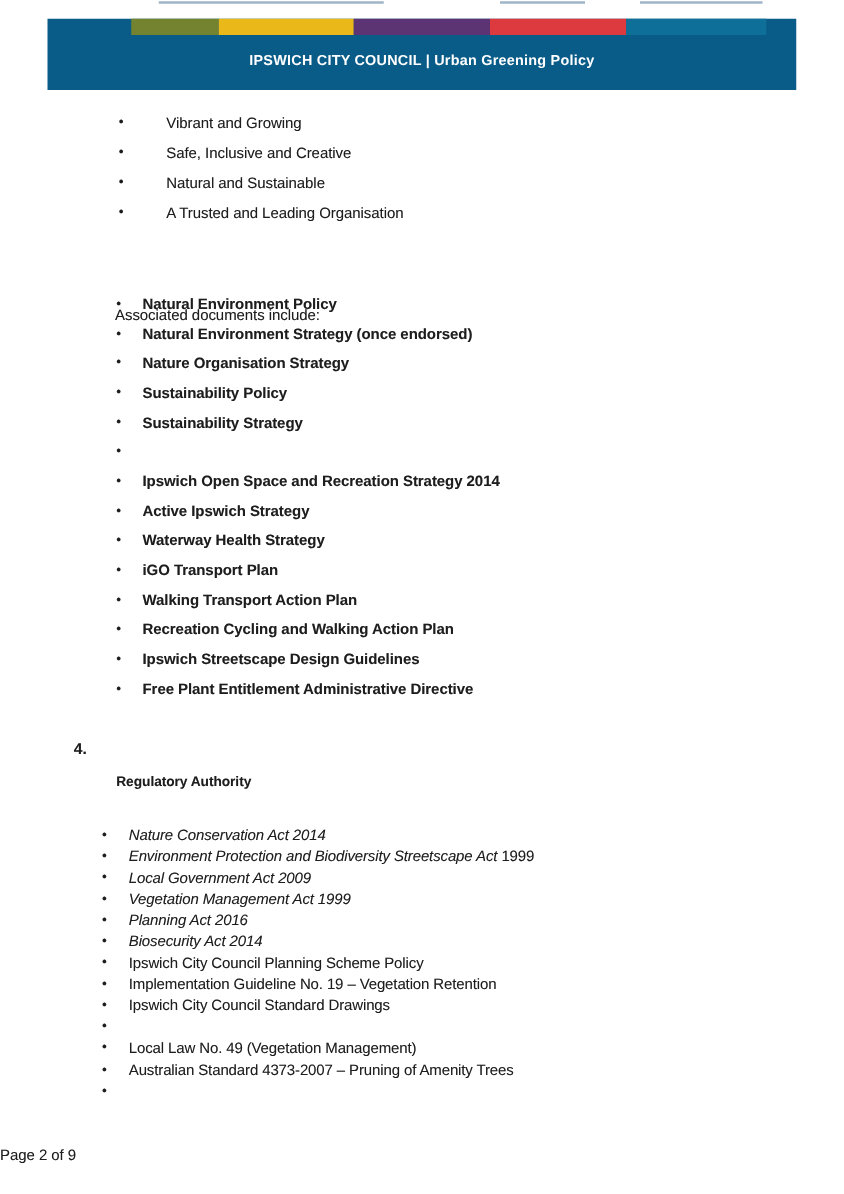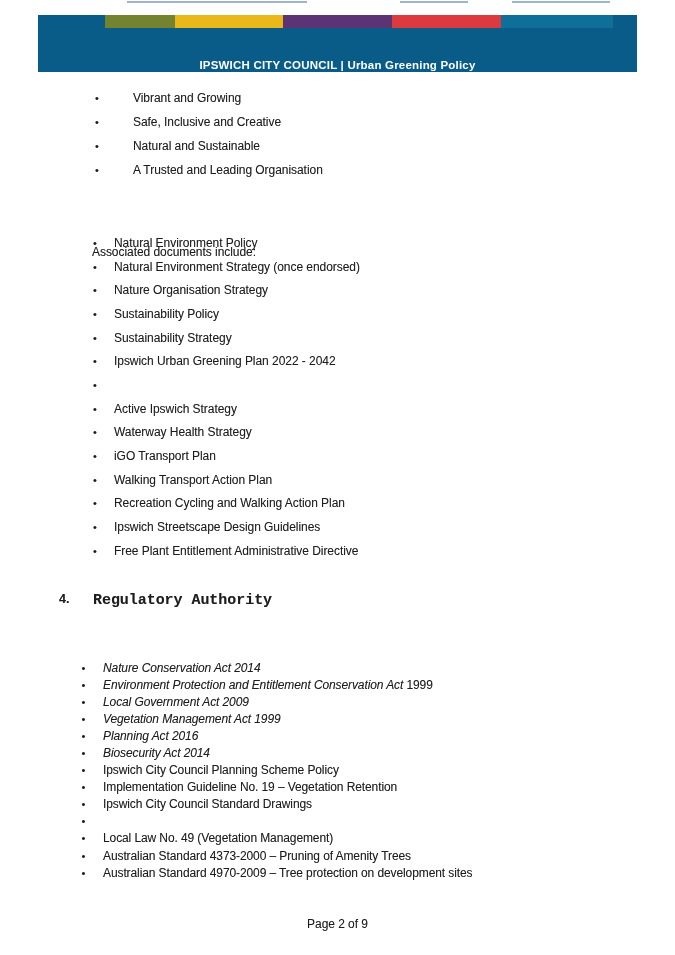--- a/index.html
+++ b/index.html
@@ -25,59 +25,59 @@
     background: var(--banner);
   }
   .stripes { position: absolute; left: 0; top: 0; width: 100%; height: 13px; }
   .stripe { position: absolute; top: 0; height: 13px; }
   .stripe-olive  { left: 67px;  width: 70px;  background: var(--stripe_olive); }
   .stripe-yellow { left: 137px; width: 108px; background: var(--stripe_yellow); }
   .stripe-purple { left: 245px; width: 109px; background: var(--stripe_purple); }
   .stripe-red    { left: 354px; width: 109px; background: var(--stripe_red); }
   .stripe-teal   { left: 463px; width: 112px; background: var(--stripe_teal); }
   .banner-title {
-    position: absolute; left: 0; right: 0; top: 44px;
+    position: absolute; left: 0; right: 0; top: 28px;
     text-align: center; color: #ffffff;
     font-size: 11.5px; font-weight: bold; letter-spacing: 0.2px;
   }
 
   .doc-text { text-shadow: 0 0 0.5px rgba(30,30,30,0.35); letter-spacing: -0.05px; }
 
   ul.list { list-style: none; margin: 0; padding: 0; position: absolute; }
   .li { display: flex; align-items: center; font-size: 12px; }
   .bullet { text-align: center; flex: 0 0 auto; font-size: 11px; }
 
   .list1 { left: 85px; top: 86px; }
   .list1 .li { height: 24px; }
   .list1 .bullet { width: 24px; }
   .list1 .li-text { margin-left: 24px; }
 
   .assoc-intro { position: absolute; left: 92px; top: 208px; font-size: 12px; line-height: 16px; margin-top: 36px; }
 
   .list2 { left: 85px; top: 231px; }
   .list2 .li { height: 23.7px; }
   .list2 .bullet { width: 20px; }
-  .list2 .li-text { margin-left: 9px; }
+  .list2 .li-text { margin-left: 9px; font-weight: bold; }
 
   .sec-num  { position: absolute; left: 59px; top: 592px; font-size: 12.5px; font-weight: bold; }
-  .sec-head { position: absolute; left: 93px; top: 592px; font-size: 15px; font-weight: bold; font-family: Liberation Mono, monospace; }
+  .sec-head { position: absolute; left: 93px; top: 620px; font-size: 11px; font-weight: bold; }
   .sec-para {
     position: absolute; left: 93px; top: 612px; width: 508px;
     font-size: 12px; line-height: 20.5px; letter-spacing: -0.15px;
   }
 
   .list3 { left: 75px; top: 659px; }
   .list3 .li { height: 17.1px; letter-spacing: -0.1px; }
   .list3 .bullet { width: 17px; }
   .list3 .li-text { margin-left: 11px; }
   .it { font-style: italic; }
 
   .footer {
     position: absolute; left: 0; right: 0; top: 916px;
-    text-align: center; font-size: 12px; line-height: 16px;
+    text-align: left; font-size: 12px; line-height: 16px;
   }
 </style>
 </head>
 <body>
 
 <div class="page">
 
   <span class="top-artifact seg-a"></span>
   <span class="top-artifact seg-b"></span>
   <span class="top-artifact seg-c"></span>
@@ -140,25 +140,25 @@
         <span class="li-text">Sustainability Policy</span>
       </li>
 
       <li class="li">
         <span class="bullet">•</span>
         <span class="li-text">Sustainability Strategy</span>
       </li>
 
       <li class="li">
         <span class="bullet">•</span>
-        <span class="li-text">Ipswich Urban Greening Plan 2022 - 2042</span>
-      </li>
-
-      <li class="li">
-        <span class="bullet">•</span>
+      </li>
+
+      <li class="li">
+        <span class="bullet">•</span>
+        <span class="li-text">Ipswich Open Space and Recreation Strategy 2014</span>
       </li>
 
       <li class="li">
         <span class="bullet">•</span>
         <span class="li-text">Active Ipswich Strategy</span>
       </li>
 
       <li class="li">
         <span class="bullet">•</span>
         <span class="li-text">Waterway Health Strategy</span>
@@ -195,21 +195,21 @@
 
   <ul class="list list3 doc-text">
 
       <li class="li">
         <span class="bullet">•</span>
         <span class="li-text"><span class="it">Nature Conservation Act 2014</span><span></span></span>
       </li>
 
       <li class="li">
         <span class="bullet">•</span>
-        <span class="li-text"><span class="it">Environment Protection and Entitlement Conservation Act</span><span> 1999</span></span>
+        <span class="li-text"><span class="it">Environment Protection and Biodiversity Streetscape Act</span><span> 1999</span></span>
       </li>
 
       <li class="li">
         <span class="bullet">•</span>
         <span class="li-text"><span class="it">Local Government Act 2009</span><span></span></span>
       </li>
 
       <li class="li">
         <span class="bullet">•</span>
         <span class="li-text"><span class="it">Vegetation Management Act 1999</span><span></span></span>
@@ -244,24 +244,23 @@
         <span class="bullet">•</span>
       </li>
 
       <li class="li">
         <span class="bullet">•</span>
         <span class="li-text"><span class="it"></span><span>Local Law No. 49 (Vegetation Management)</span></span>
       </li>
 
       <li class="li">
         <span class="bullet">•</span>
-        <span class="li-text"><span class="it"></span><span>Australian Standard 4373-2000 – Pruning of Amenity Trees</span></span>
-      </li>
-
-      <li class="li">
-        <span class="bullet">•</span>
-        <span class="li-text"><span class="it"></span><span>Australian Standard 4970-2009 – Tree protection on development sites</span></span>
+        <span class="li-text"><span class="it"></span><span>Australian Standard 4373-2007 – Pruning of Amenity Trees</span></span>
+      </li>
+
+      <li class="li">
+        <span class="bullet">•</span>
       </li>
     </ul>
 
   <div class="footer doc-text">Page 2 of 9</div>
 
 </div>
 
 </body></html>

